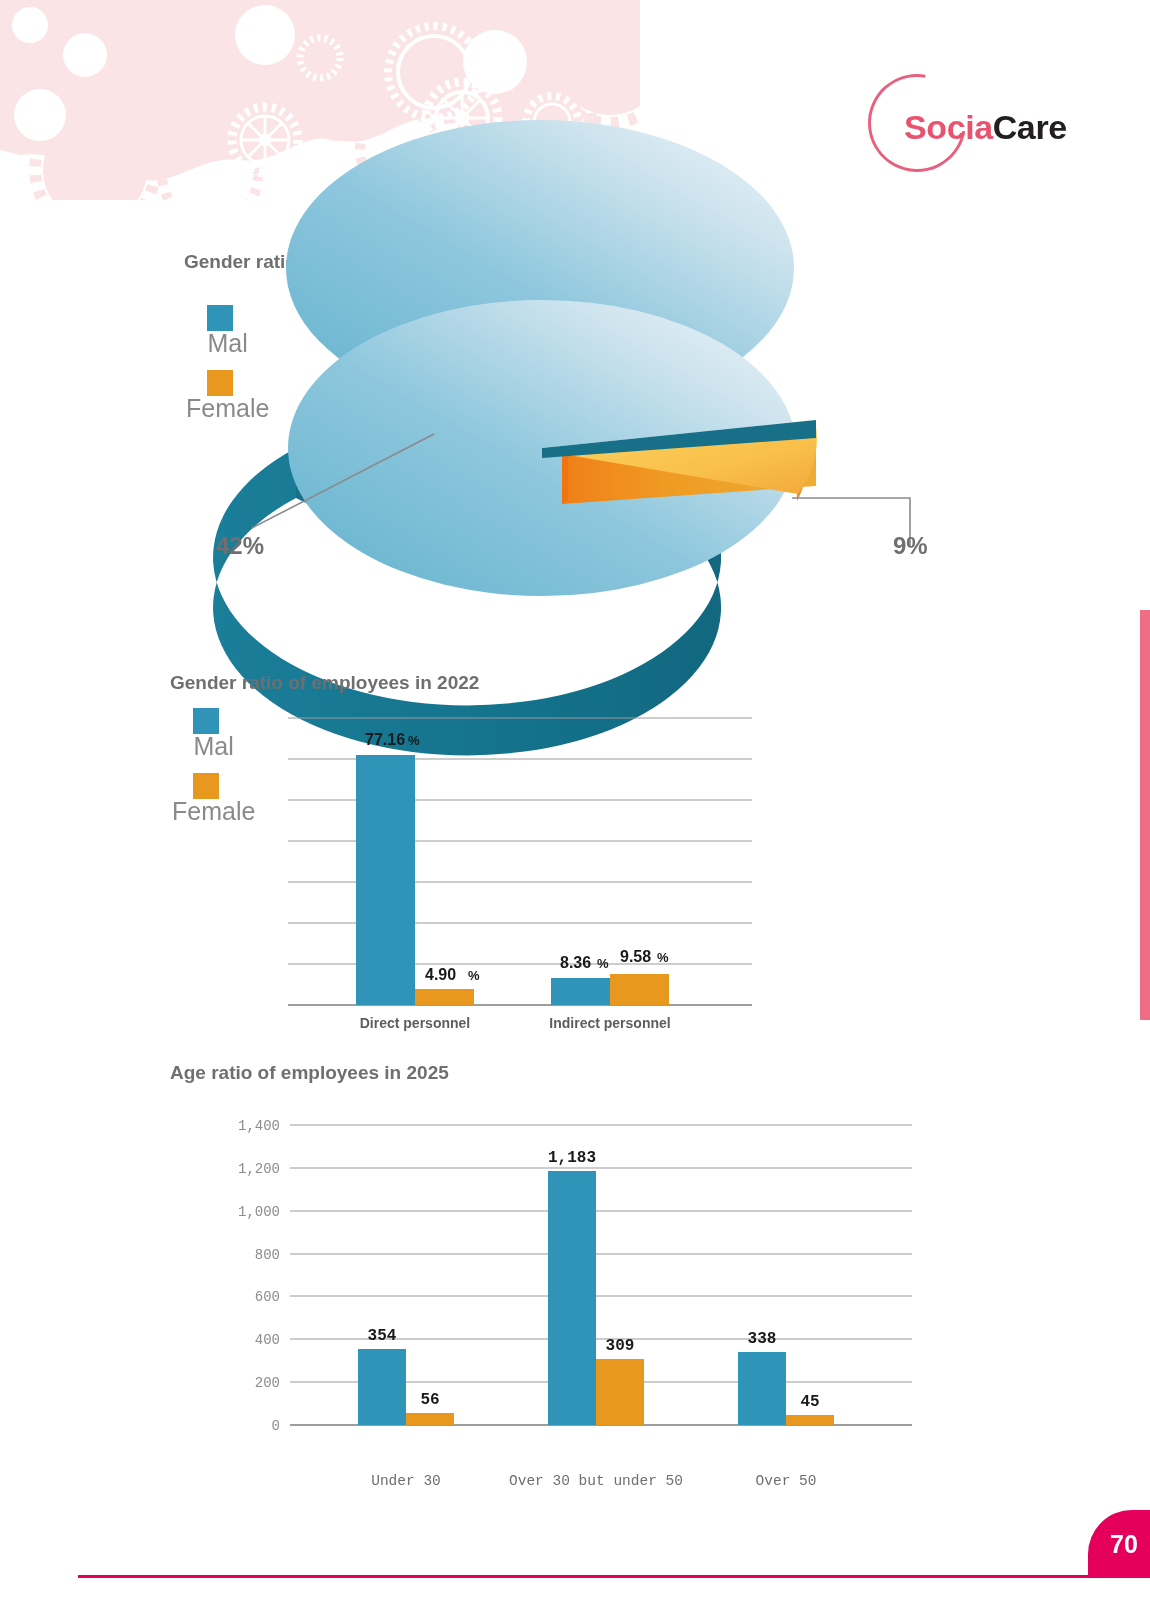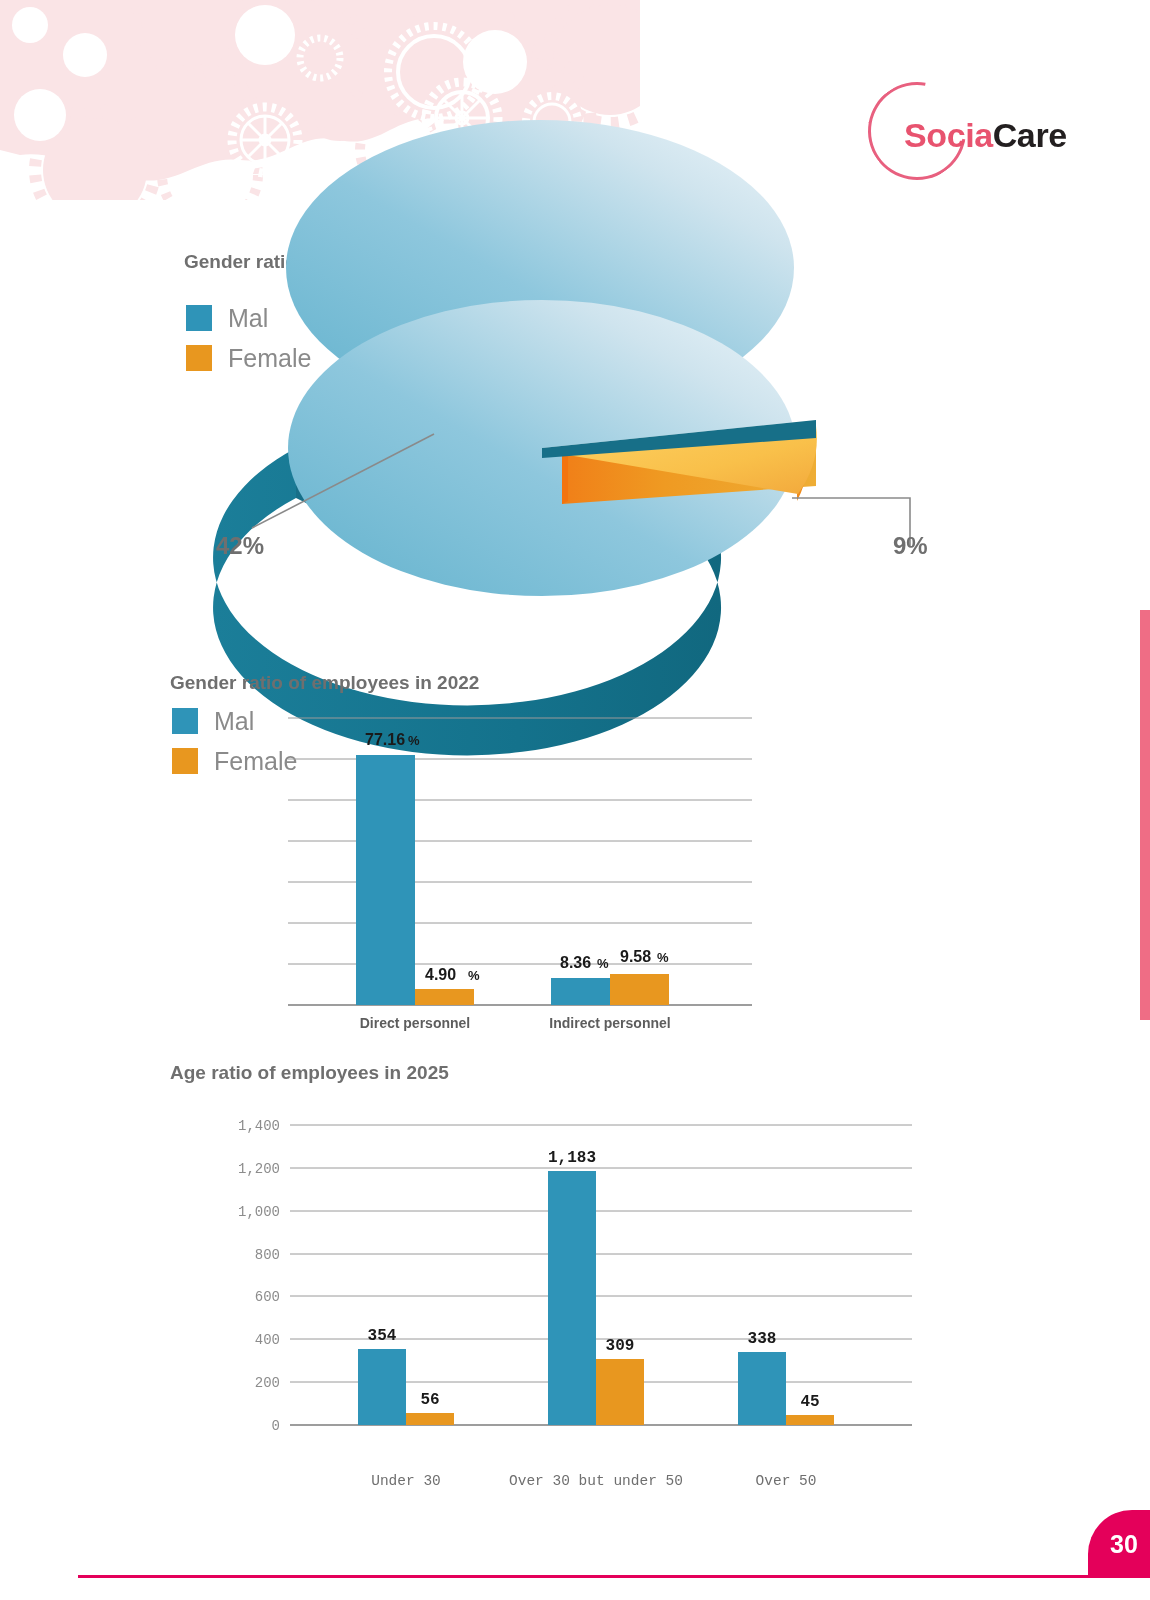--- a/index.html
+++ b/index.html
@@ -22,21 +22,21 @@
     top: 0; left: 0;
     width: 640px; height: 200px;
     overflow: hidden;
     pointer-events: none;
   }
   .gear-band svg { display: block; }
 
   
   .logo {
     position: absolute;
-    top: 78px; right: 72px;
+    top: 70px; right: 72px;
     width: 210px; height: 96px;
   }
   .logo-ring {
     position: absolute;
     left: 0; top: 4px;
     width: 92px; height: 92px;
     border: 3px solid #e8607f;
     border-radius: 50%;
     border-right-color: transparent;
     transform: rotate(-35deg);
@@ -92,20 +92,21 @@
   #title-pie     { left: 184px; top: 251px; }
   #title-gender  { left: 170px; top: 672px; }
   #title-age     { left: 170px; top: 1062px; }
 
   
   .legend { position: absolute; }
   .legend-row {
     display: flex;
     align-items: center;
     margin-bottom: 14px;
+    flex-direction: column;
   }
   .legend-swatch {
     width: 26px; height: 26px;
     margin-right: 16px;
     flex: 0 0 auto;
   }
   .legend-label {
     font-size: 25px;
     color: #8a8a8a;
     line-height: 1;
@@ -416,13 +417,13 @@
     </g>
 
     <text class="axis-label-plain" x="206" y="385" text-anchor="middle">Under 30</text>
     <text class="axis-label-plain" x="396" y="385" text-anchor="middle">Over 30 but under 50</text>
     <text class="axis-label-plain" x="586" y="385" text-anchor="middle">Over 50</text>
   </svg>
 </div>
 
 <div class="side-tab"></div>
 <div class="bottom-rule"></div>
-<div class="page-badge">30</div>
+<div class="page-badge">70</div>
 
 </body></html>

